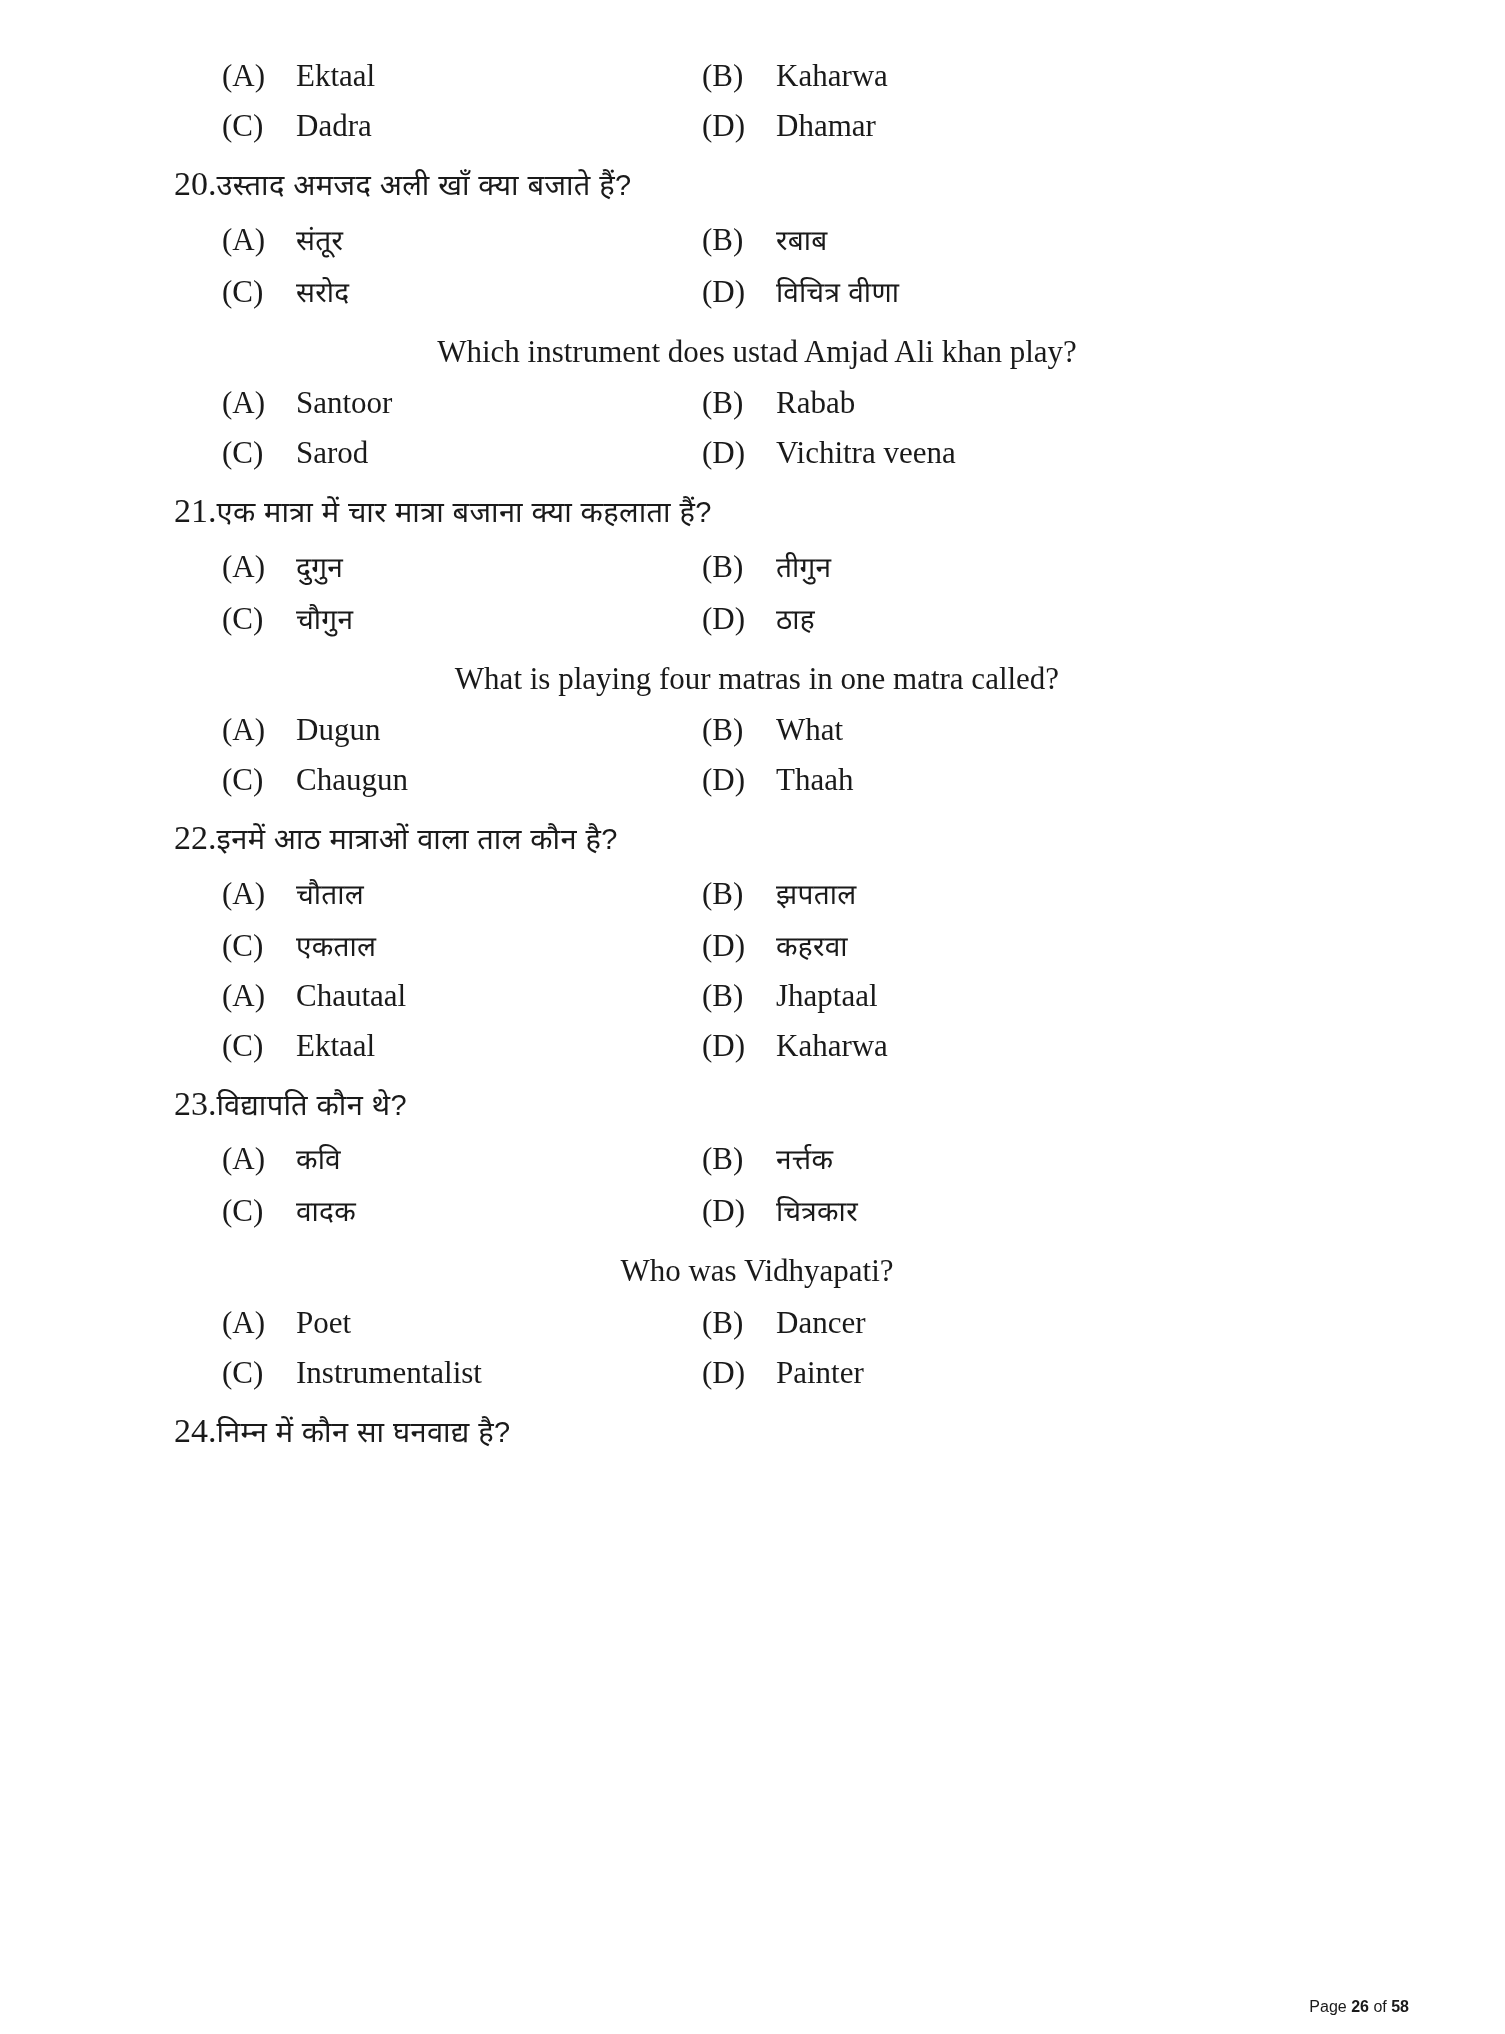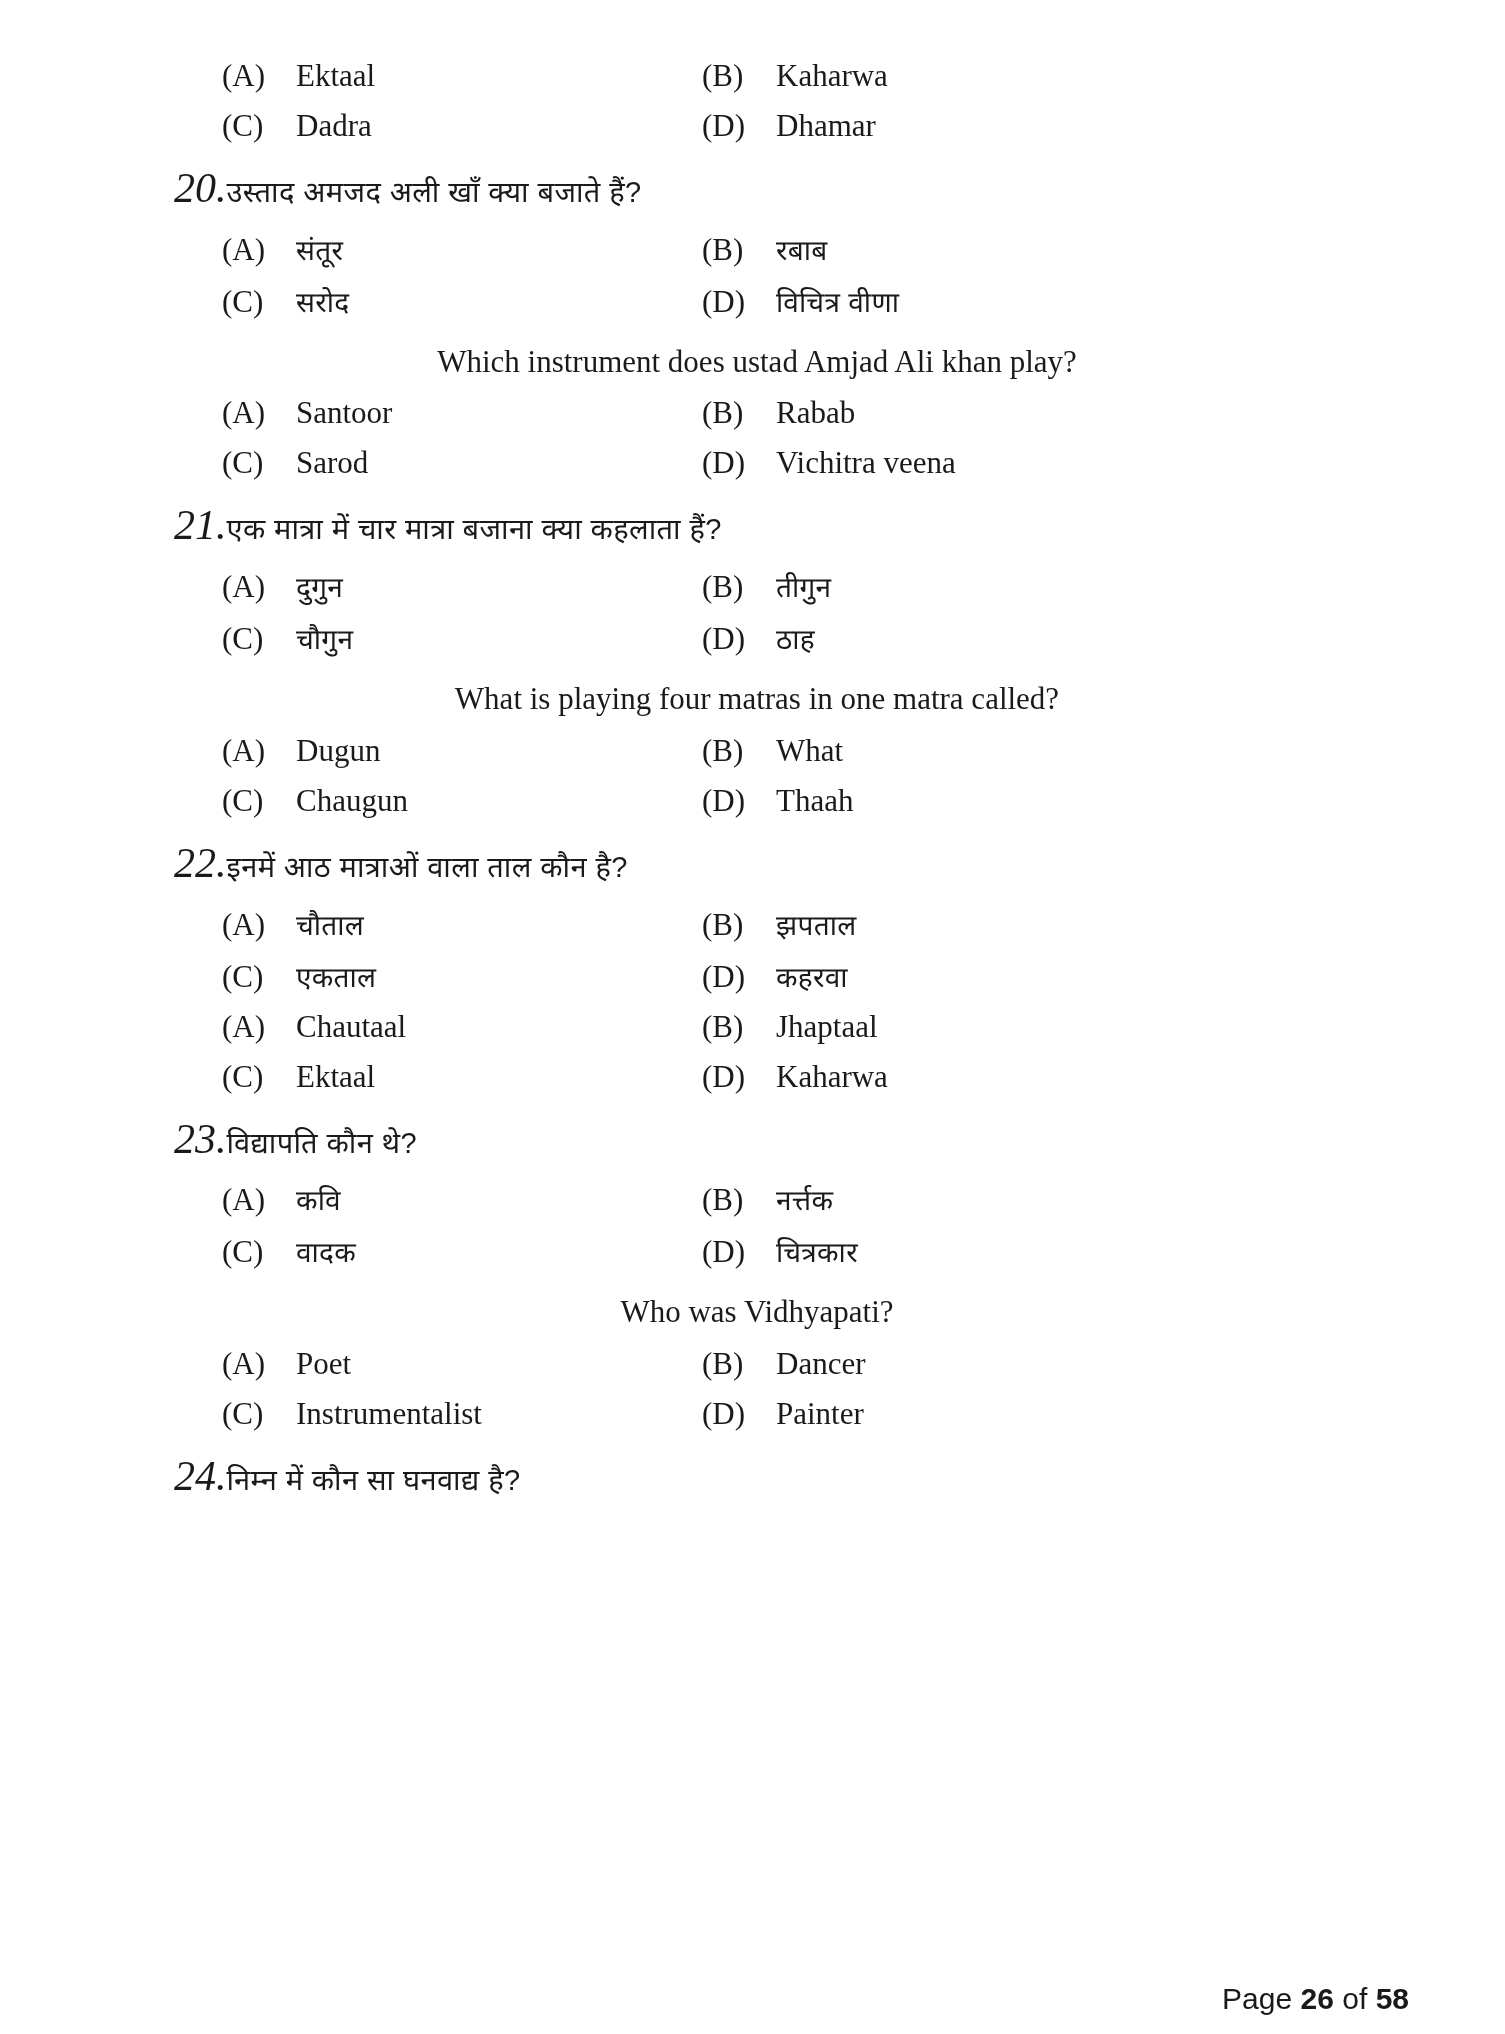--- a/index.html
+++ b/index.html
@@ -28,23 +28,22 @@
   .qline {
     display: flex;
     align-items: baseline;
     font-size: 31px;
     line-height: 1.28;
     margin: 18px 0 4px 0;
     margin-left: -48px;
   }
   .qnum {
     flex: 0 0 auto;
-    font-size: 42px;
+    font-size: 34px;
     letter-spacing: 0px;
-    font-style: italic;
   }
   .qtext {
     flex: 1 1 auto;
     font-size: 31px;
   }
   .qtext.hi {
     font-family: "Liberation Sans", "DejaVu Sans", sans-serif;
     font-size: 29px;
     letter-spacing: 0.4px;
   }
@@ -90,21 +89,21 @@
     font-family: "Liberation Serif", "DejaVu Serif", serif;
     font-size: 31px;
   }
 
   
   .footer {
     position: absolute;
     right: 96px;
     bottom: 18px;
     font-family: "Liberation Sans", "DejaVu Sans", sans-serif;
-    font-size: 30px;
+    font-size: 16px;
     color: #1a1a1a;
     white-space: nowrap;
   }
   .footer .num { font-weight: bold; }
 </style>
 </head>
 <body>
 
 <div class="page">
   <div class="content">

